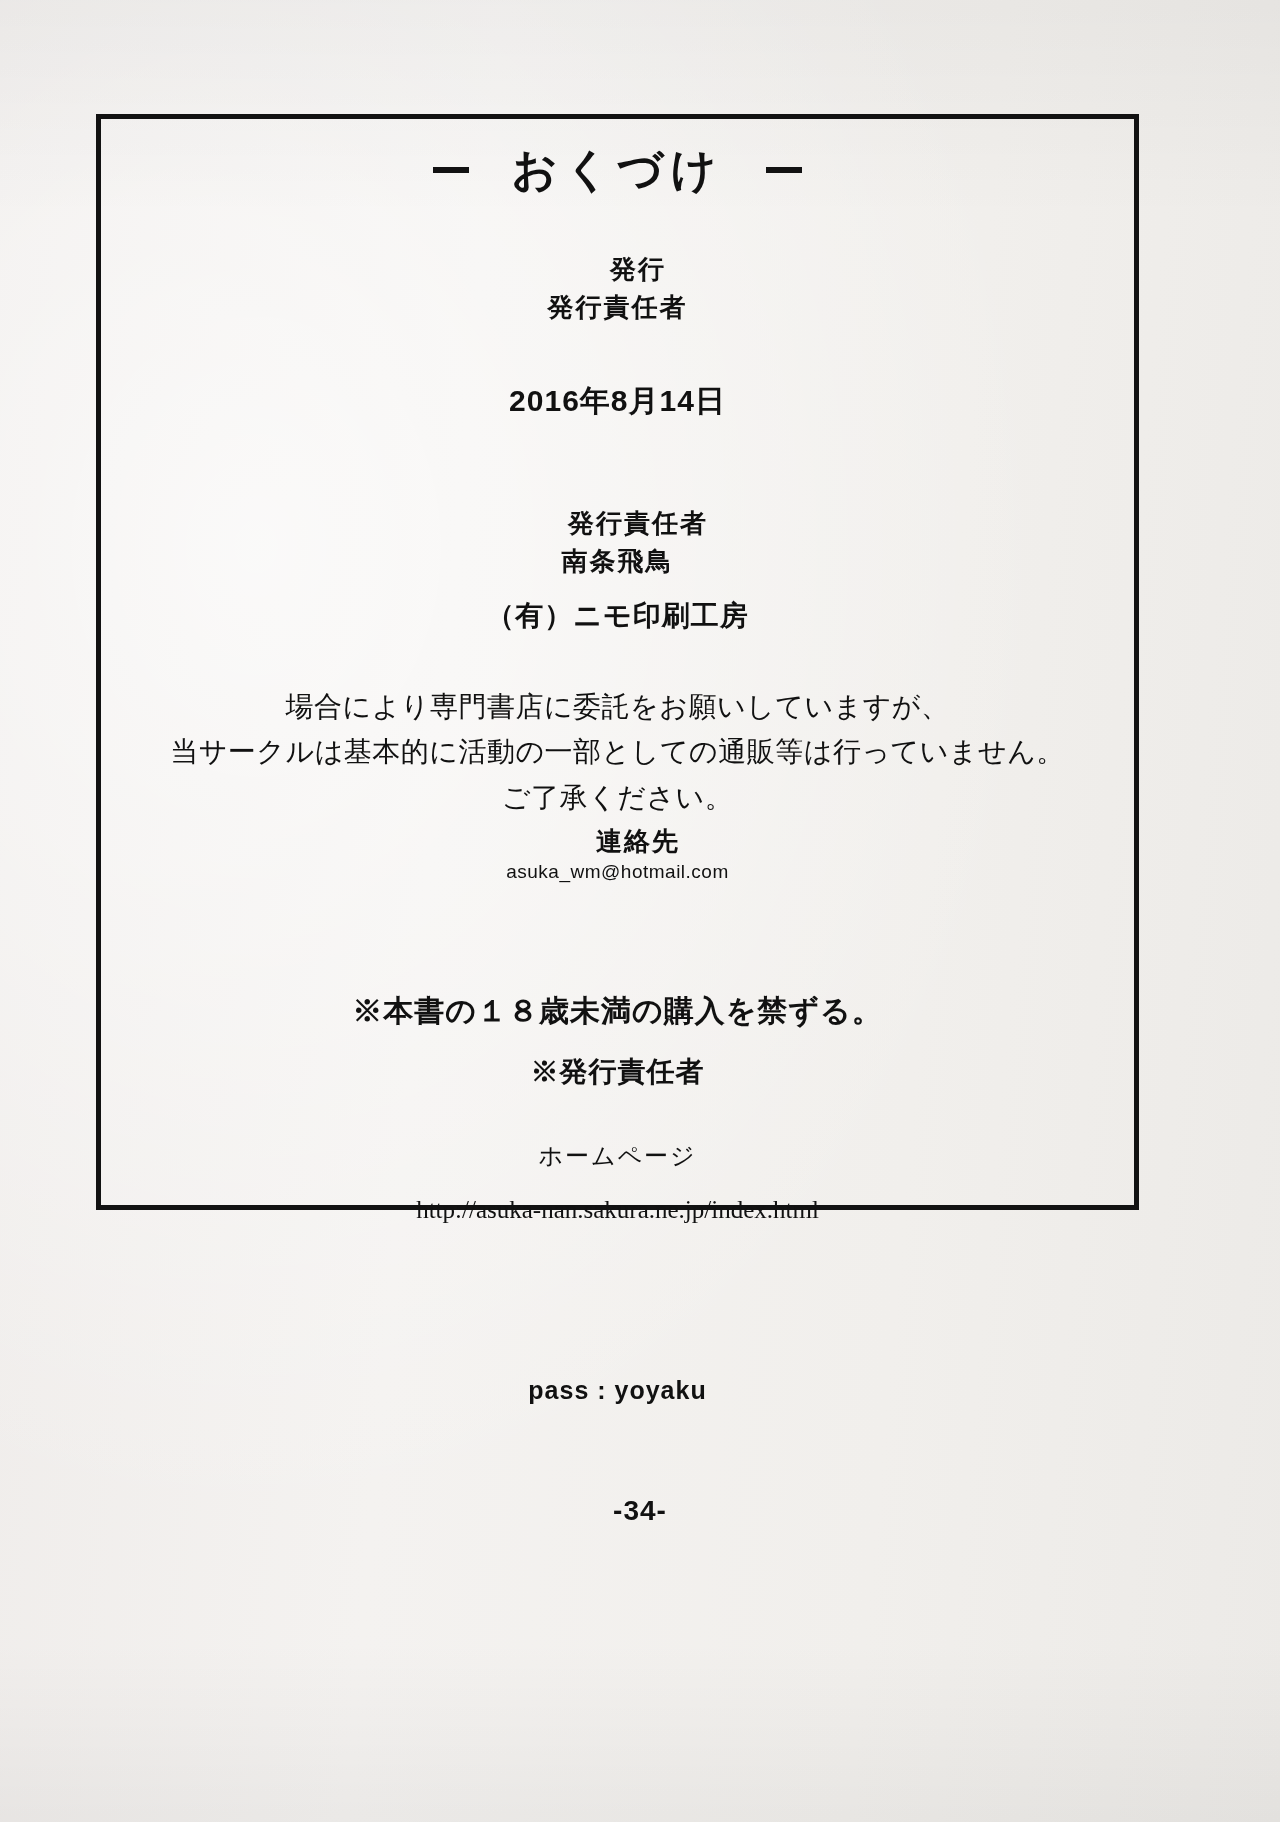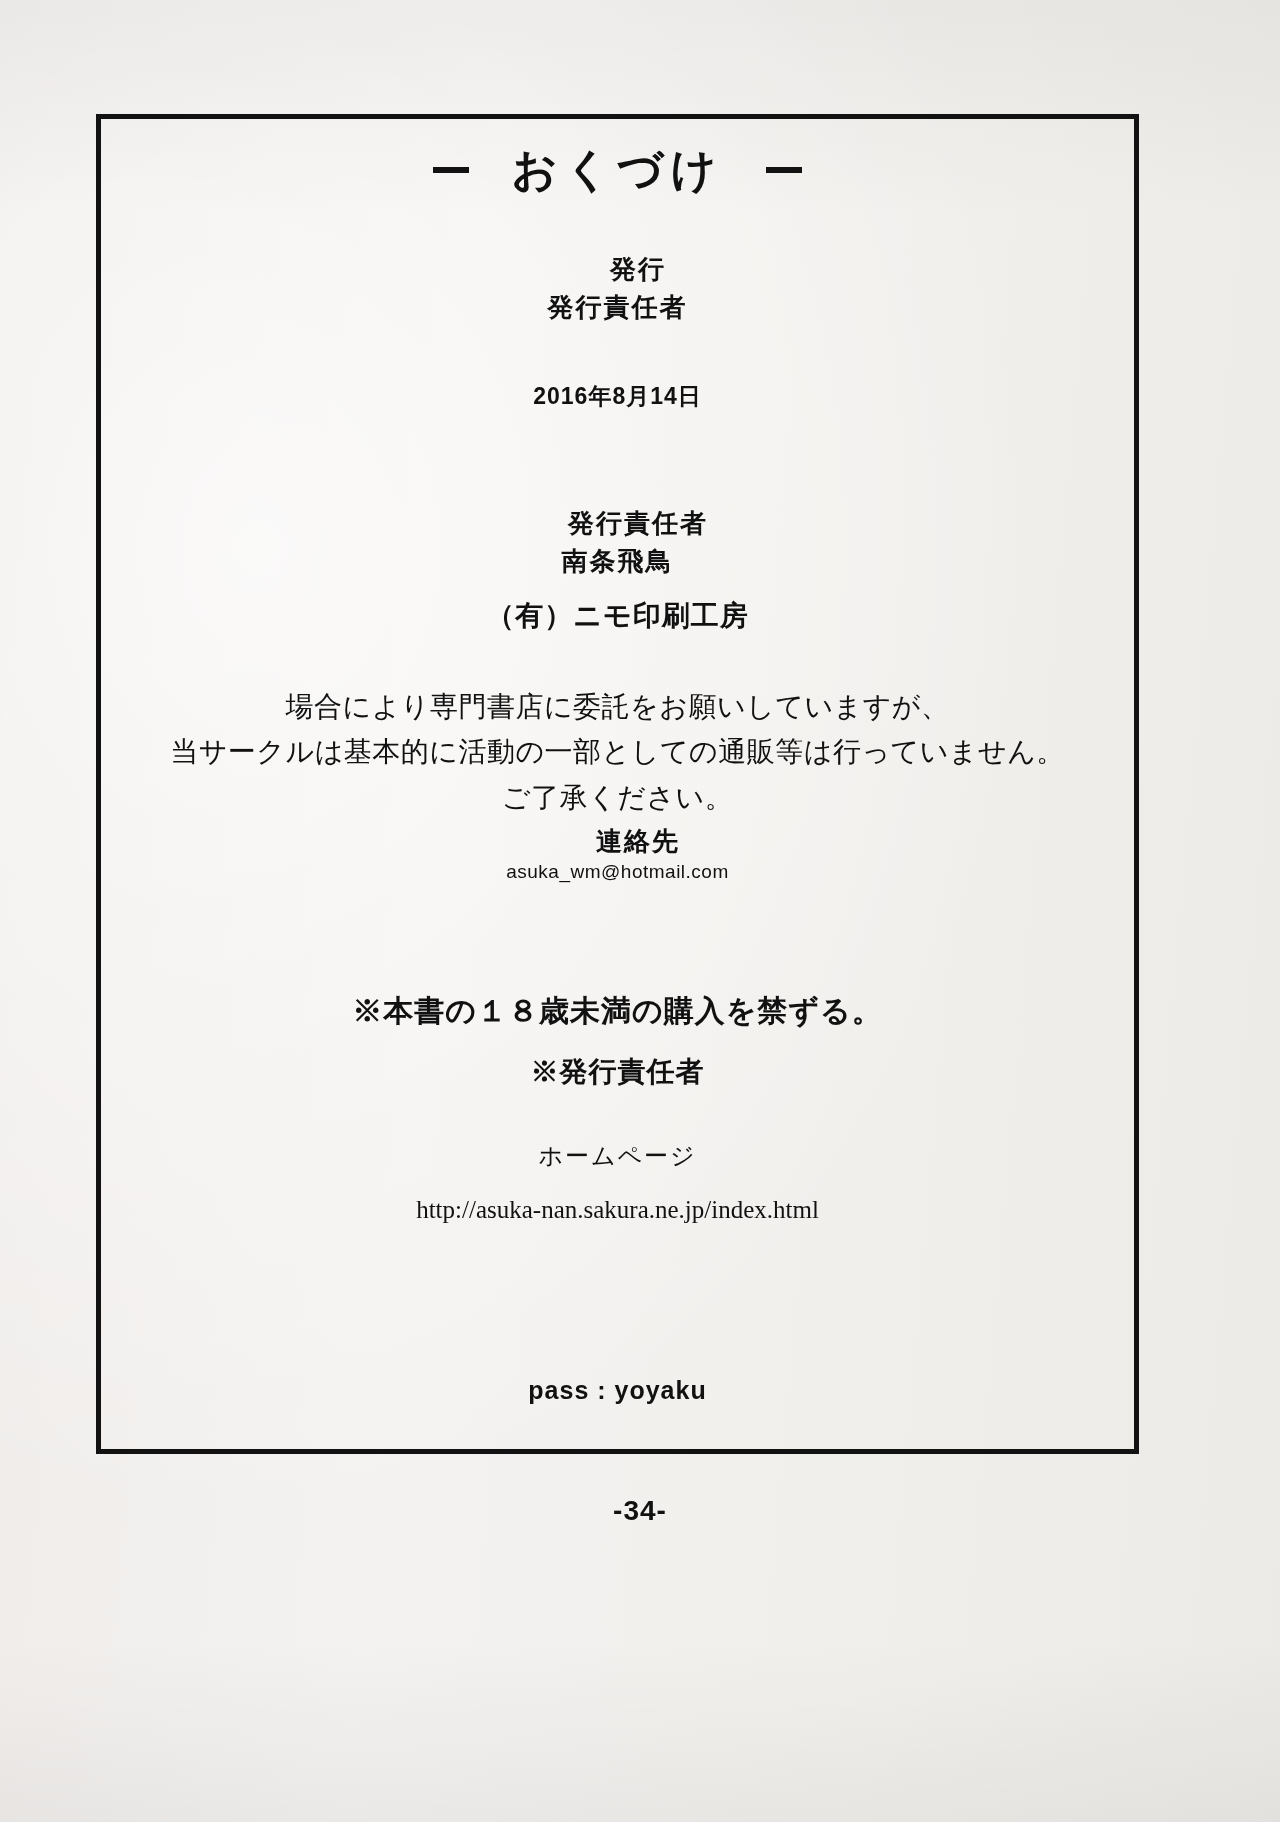--- a/index.html
+++ b/index.html
@@ -29,21 +29,21 @@
     inset: 0;
     background:
       linear-gradient(180deg, rgba(0,0,0,0.035) 0%, rgba(0,0,0,0) 12%),
       linear-gradient(0deg, rgba(0,0,0,0.04) 0%, rgba(0,0,0,0) 10%);
   }
   .colophon-frame {
     position: absolute;
     left: 96px;
     top: 114px;
     width: 1043px;
-    height: 1340px;
+    height: 1096px;
     border: 5px solid #121212;
     background: transparent;
     box-sizing: border-box;
   }
   .inner {
     position: relative;
     width: 100%;
     height: 100%;
     text-align: center;
   }
@@ -82,21 +82,21 @@
     letter-spacing: 2px;
     padding-left: 41px;
   }
   .val {
     font-size: 26px;
     font-weight: bold;
     line-height: 1.45;
     letter-spacing: 2px;
   }
   .date {
-    font-size: 23px;
+    font-size: 30px;
     font-weight: bold;
     letter-spacing: 1px;
   }
   .printer-name {
     font-size: 28px;
     font-weight: bold;
     letter-spacing: 1px;
   }
   .notice {
     font-family: "Liberation Serif", serif;

